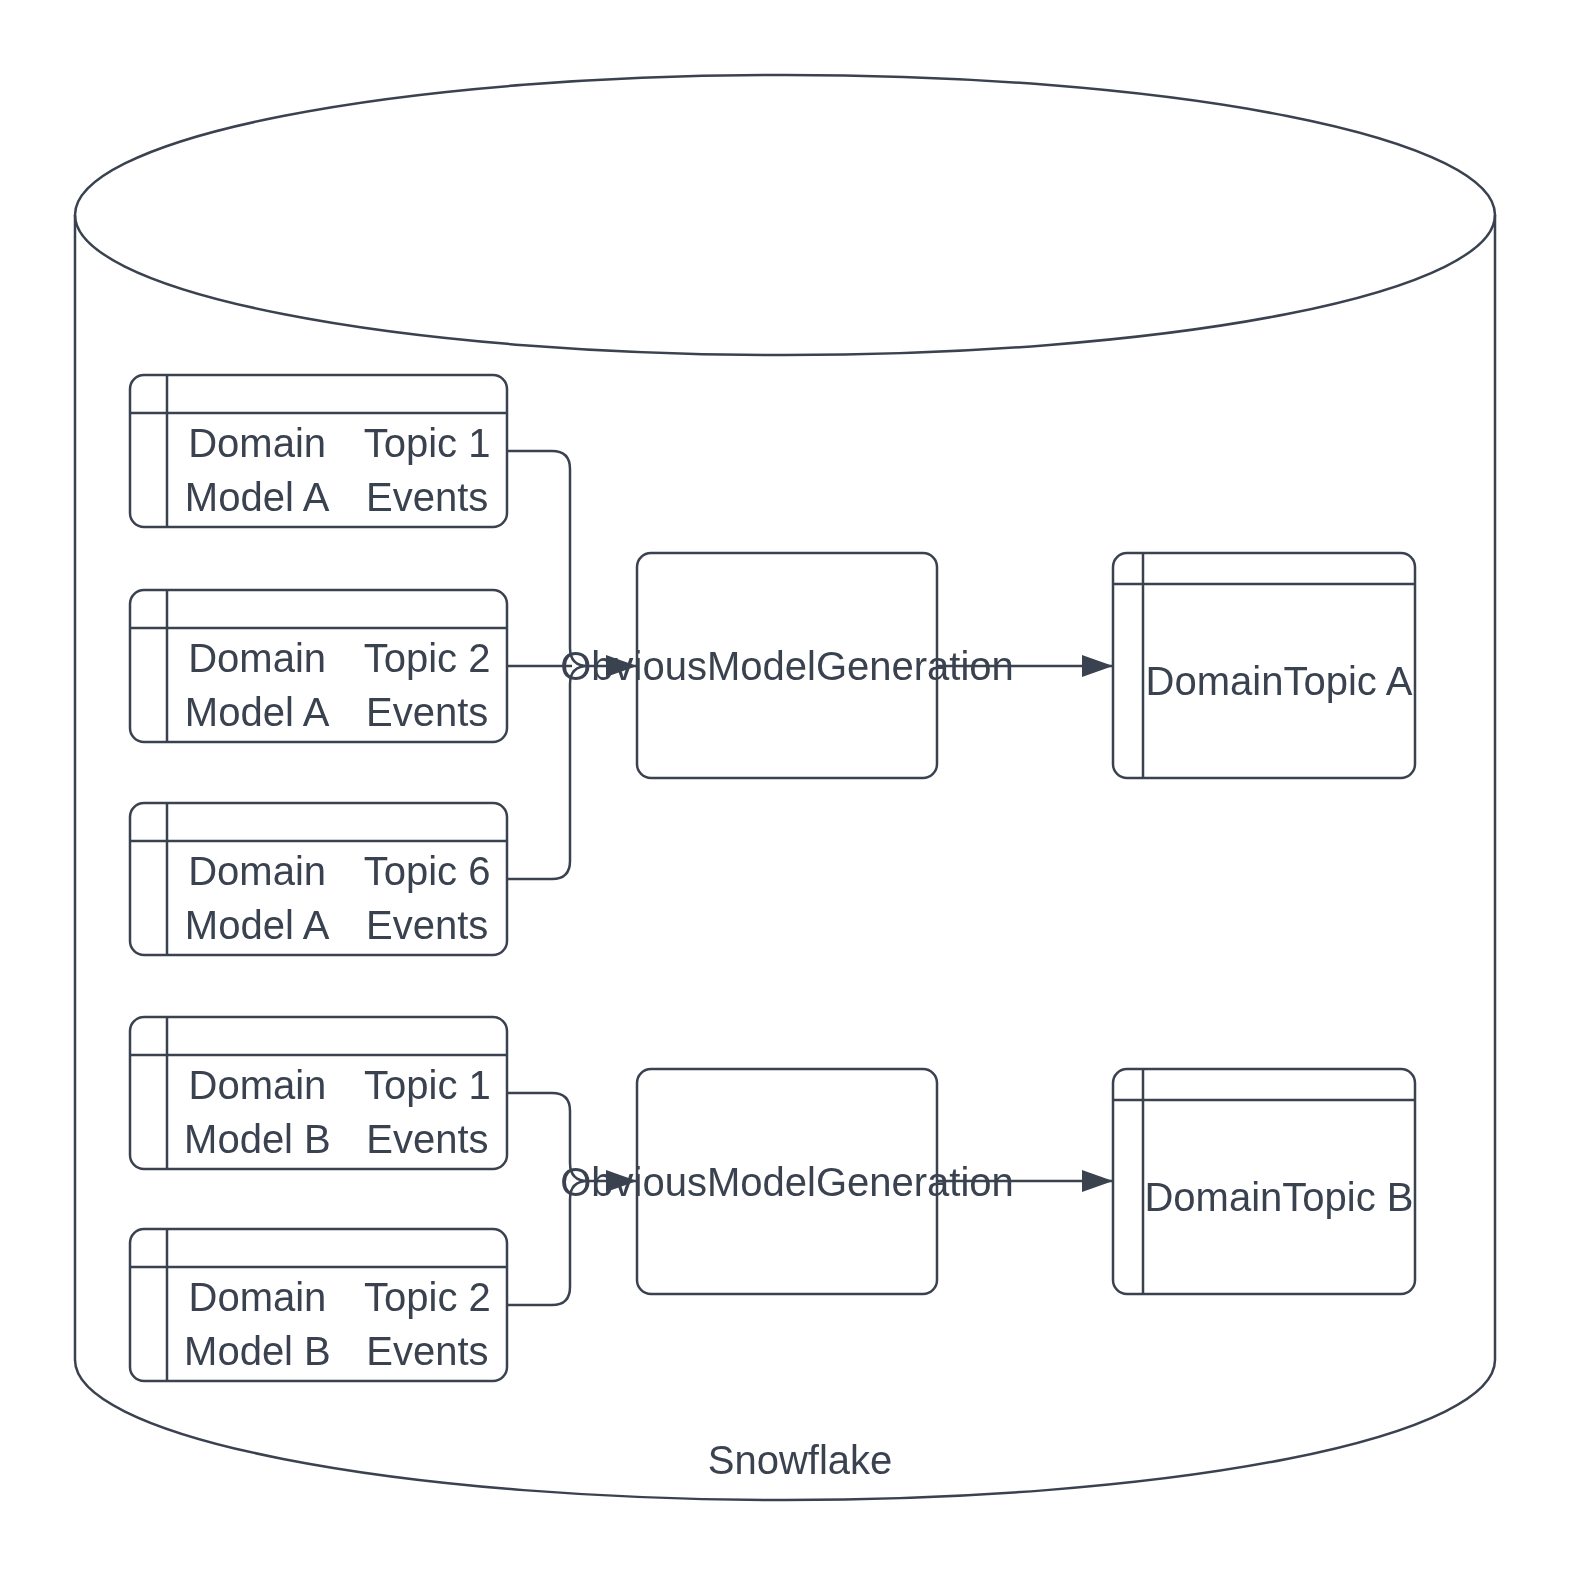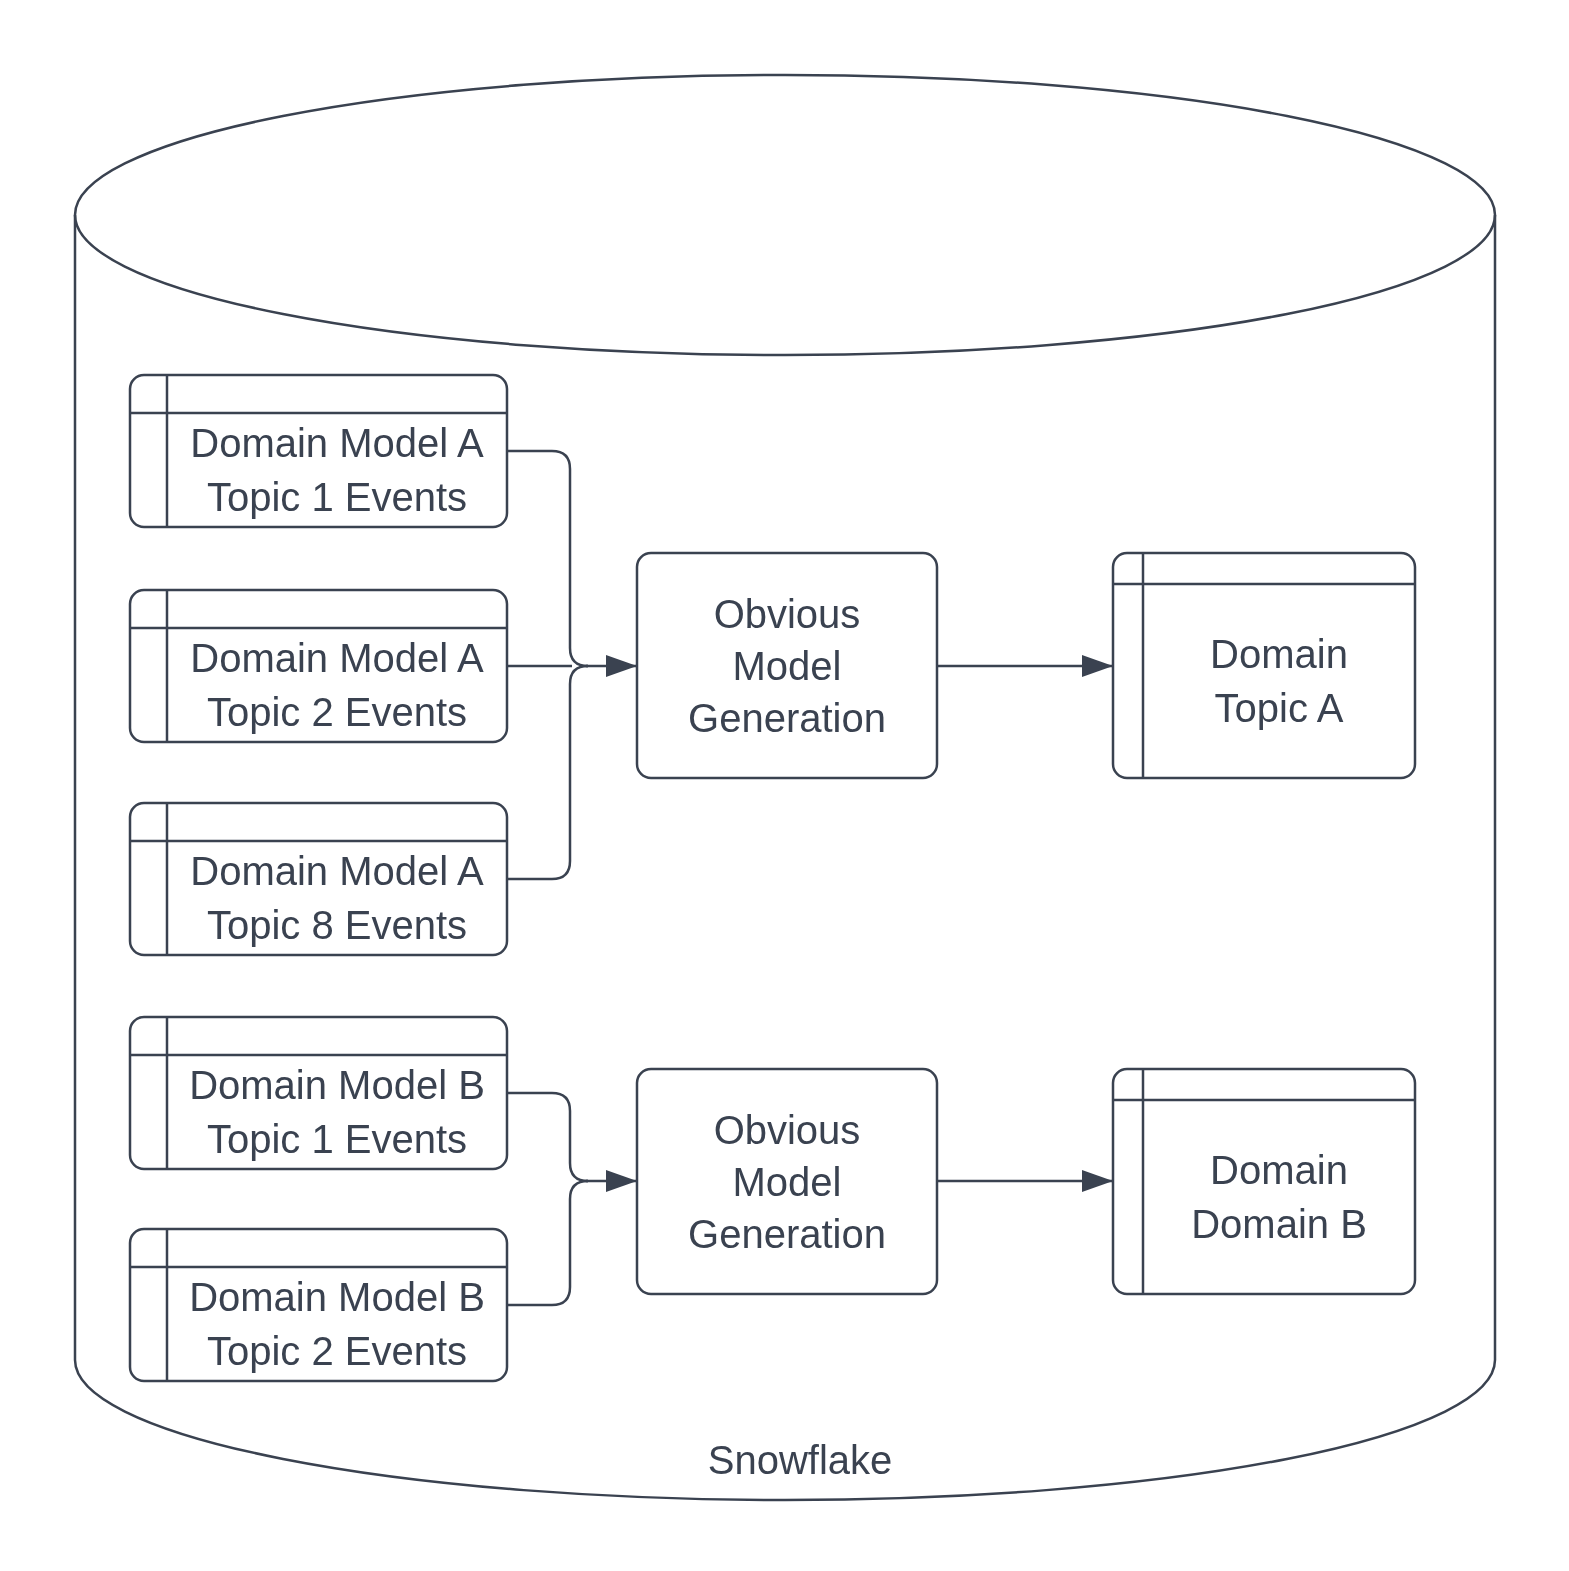--- a/index.html
+++ b/index.html
@@ -11,21 +11,21 @@
     position:relative;
     width:1569px;height:1571px;
     background:var(--bg);
     font-family:"Liberation Sans", sans-serif;
     color:var(--ink);
     overflow:hidden;
   }
   #diagram-svg{position:absolute;left:0;top:0;}
   .label{
     position:absolute;
-    display:flex;flex-direction:column;
+    display:flex;flex-direction:row;
     align-items:center;justify-content:center;
     text-align:center;
     color:var(--ink);
     font-size:40px;
   }
   .label span{display:block;}
   .lh54 span{line-height:54px;}
   .lh52 span{line-height:52px;}
 </style>
 </head>
@@ -110,21 +110,21 @@
   <div class="label lh54" style="left:167px;top:413px;width:340px;height:114px;">
     <span>Domain Model A</span>
     <span>Topic 1 Events</span>
   </div>
   <div class="label lh54" style="left:167px;top:628px;width:340px;height:114px;">
     <span>Domain Model A</span>
     <span>Topic 2 Events</span>
   </div>
   <div class="label lh54" style="left:167px;top:841px;width:340px;height:114px;">
     <span>Domain Model A</span>
-    <span>Topic 8 Events</span>
+    <span>Topic 6 Events</span>
   </div>
   <div class="label lh54" style="left:167px;top:1055px;width:340px;height:114px;">
     <span>Domain Model B</span>
     <span>Topic 1 Events</span>
   </div>
   <div class="label lh54" style="left:167px;top:1267px;width:340px;height:114px;">
     <span>Domain Model B</span>
     <span>Topic 2 Events</span>
   </div>
 
@@ -138,20 +138,20 @@
     <span>Model</span>
     <span>Generation</span>
   </div>
 
   <div class="label lh54" style="left:1143px;top:584px;width:272px;height:194px;">
     <span>Domain</span>
     <span>Topic A</span>
   </div>
   <div class="label lh54" style="left:1143px;top:1100px;width:272px;height:194px;">
     <span>Domain</span>
-    <span>Domain B</span>
+    <span>Topic B</span>
   </div>
 
   <div class="label lh54" style="left:500px;top:1432px;width:600px;height:56px;">
     <span>Snowflake</span>
   </div>
 
 </div>
 
 </body></html>

